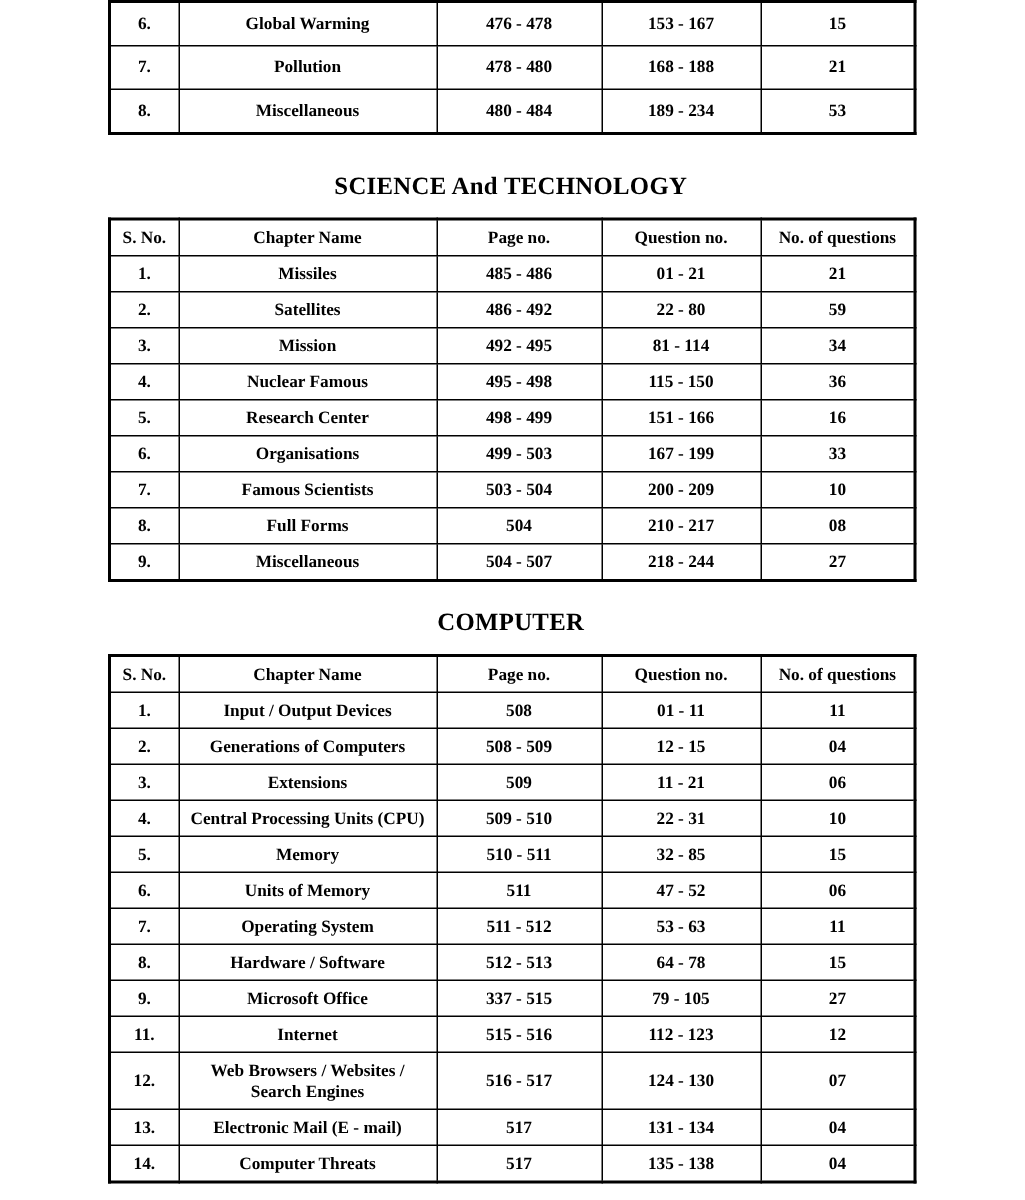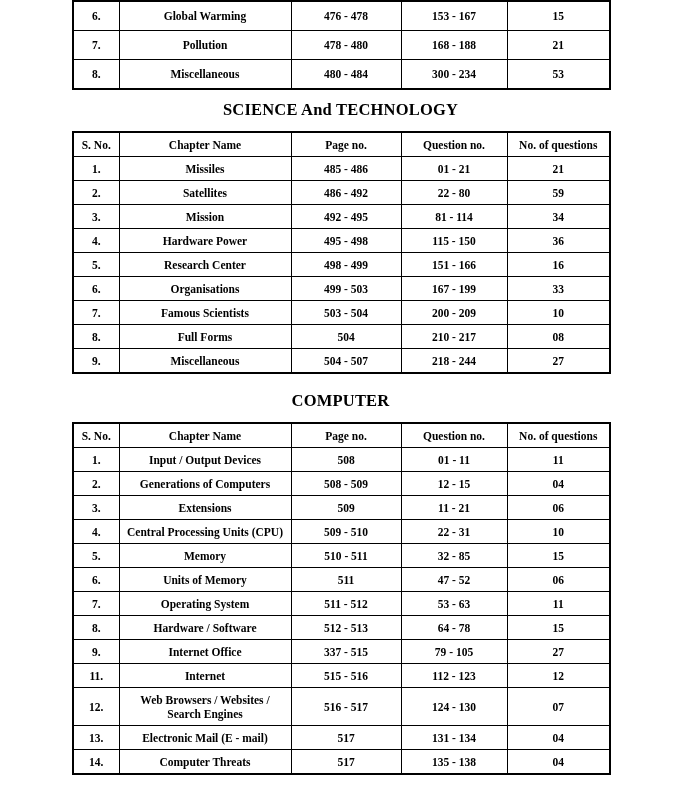--- a/index.html
+++ b/index.html
@@ -40,21 +40,21 @@
   col.c2 { width: 110px; }
   col.c3 { width: 106px; }
   col.c4 { width: 103px; }
   .section-heading {
     text-align: center;
     font-size: 16.5px;
     font-weight: bold;
     margin: 0;
     letter-spacing: 0.2px;
   }
-  .heading-science { margin-top: 10px; margin-bottom: 11px; }
+  .heading-science { margin-top: 24px; margin-bottom: 11px; }
   .heading-computer { margin-top: 17px; margin-bottom: 11px; }
 </style>
 </head>
 <body>
 
 <div class="content">
 
   <table class="toc partial">
       <colgroup>
         <col class="c0">
@@ -75,21 +75,21 @@
           <td>7.</td>
           <td>Pollution</td>
           <td>478 - 480</td>
           <td>168 - 188</td>
           <td>21</td>
         </tr>
         <tr>
           <td>8.</td>
           <td>Miscellaneous</td>
           <td>480 - 484</td>
-          <td>300 - 234</td>
+          <td>189 - 234</td>
           <td>53</td>
         </tr>
       </tbody>
     </table>
 
   <h2 class="section-heading heading-science">SCIENCE And TECHNOLOGY</h2>
 
   <table class="toc">
       <colgroup>
         <col class="c0">
@@ -124,21 +124,21 @@
         </tr>
         <tr>
           <td>3.</td>
           <td>Mission</td>
           <td>492 - 495</td>
           <td>81 - 114</td>
           <td>34</td>
         </tr>
         <tr>
           <td>4.</td>
-          <td>Hardware Power</td>
+          <td>Nuclear Famous</td>
           <td>495 - 498</td>
           <td>115 - 150</td>
           <td>36</td>
         </tr>
         <tr>
           <td>5.</td>
           <td>Research Center</td>
           <td>498 - 499</td>
           <td>151 - 166</td>
           <td>16</td>
@@ -245,21 +245,21 @@
         </tr>
         <tr>
           <td>8.</td>
           <td>Hardware / Software</td>
           <td>512 - 513</td>
           <td>64 - 78</td>
           <td>15</td>
         </tr>
         <tr>
           <td>9.</td>
-          <td>Internet Office</td>
+          <td>Microsoft Office</td>
           <td>337 - 515</td>
           <td>79 - 105</td>
           <td>27</td>
         </tr>
         <tr>
           <td>11.</td>
           <td>Internet</td>
           <td>515 - 516</td>
           <td>112 - 123</td>
           <td>12</td>

